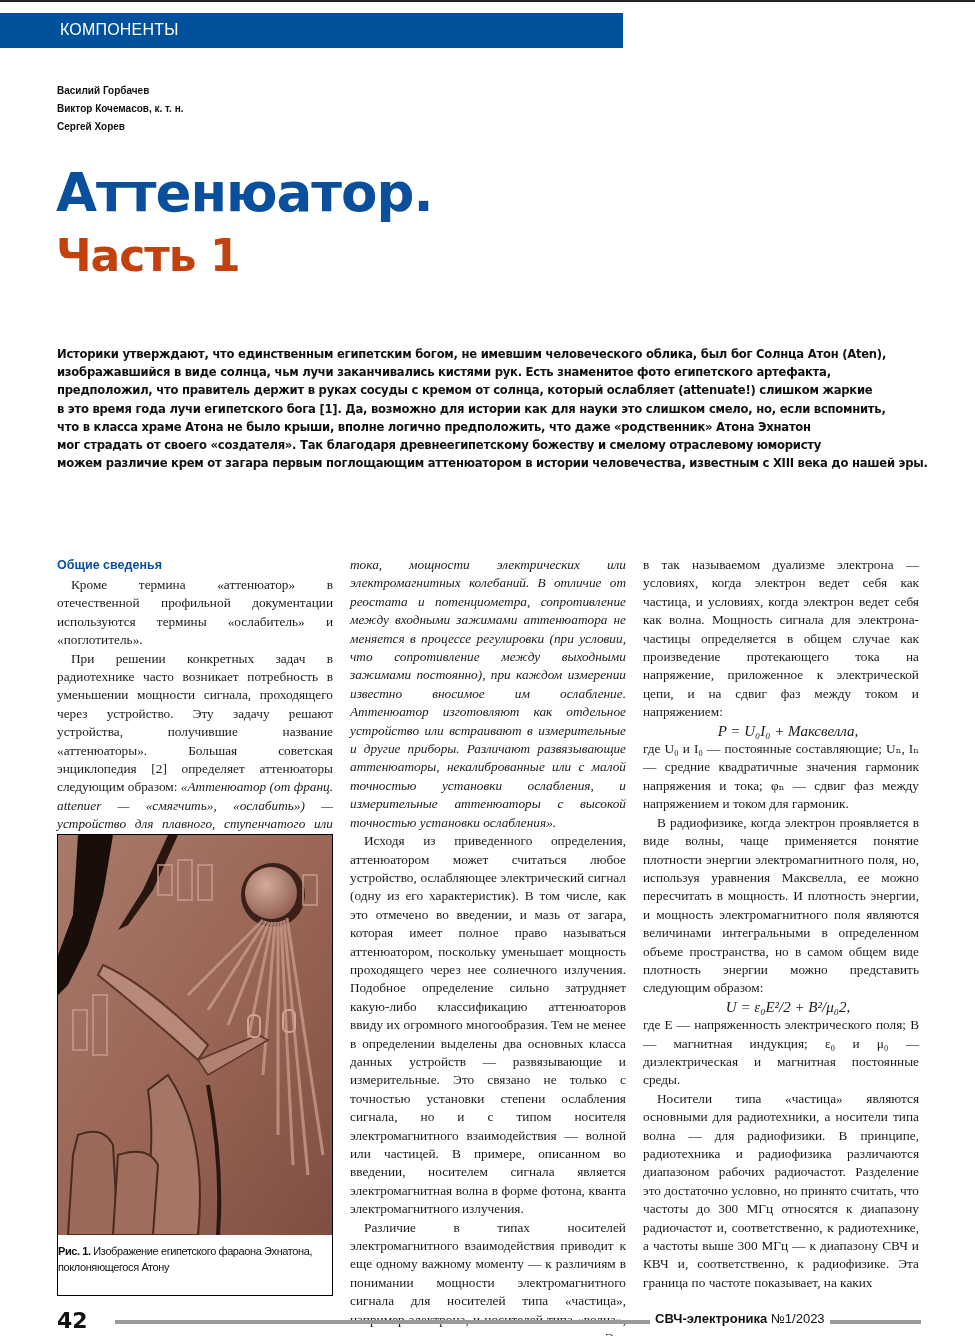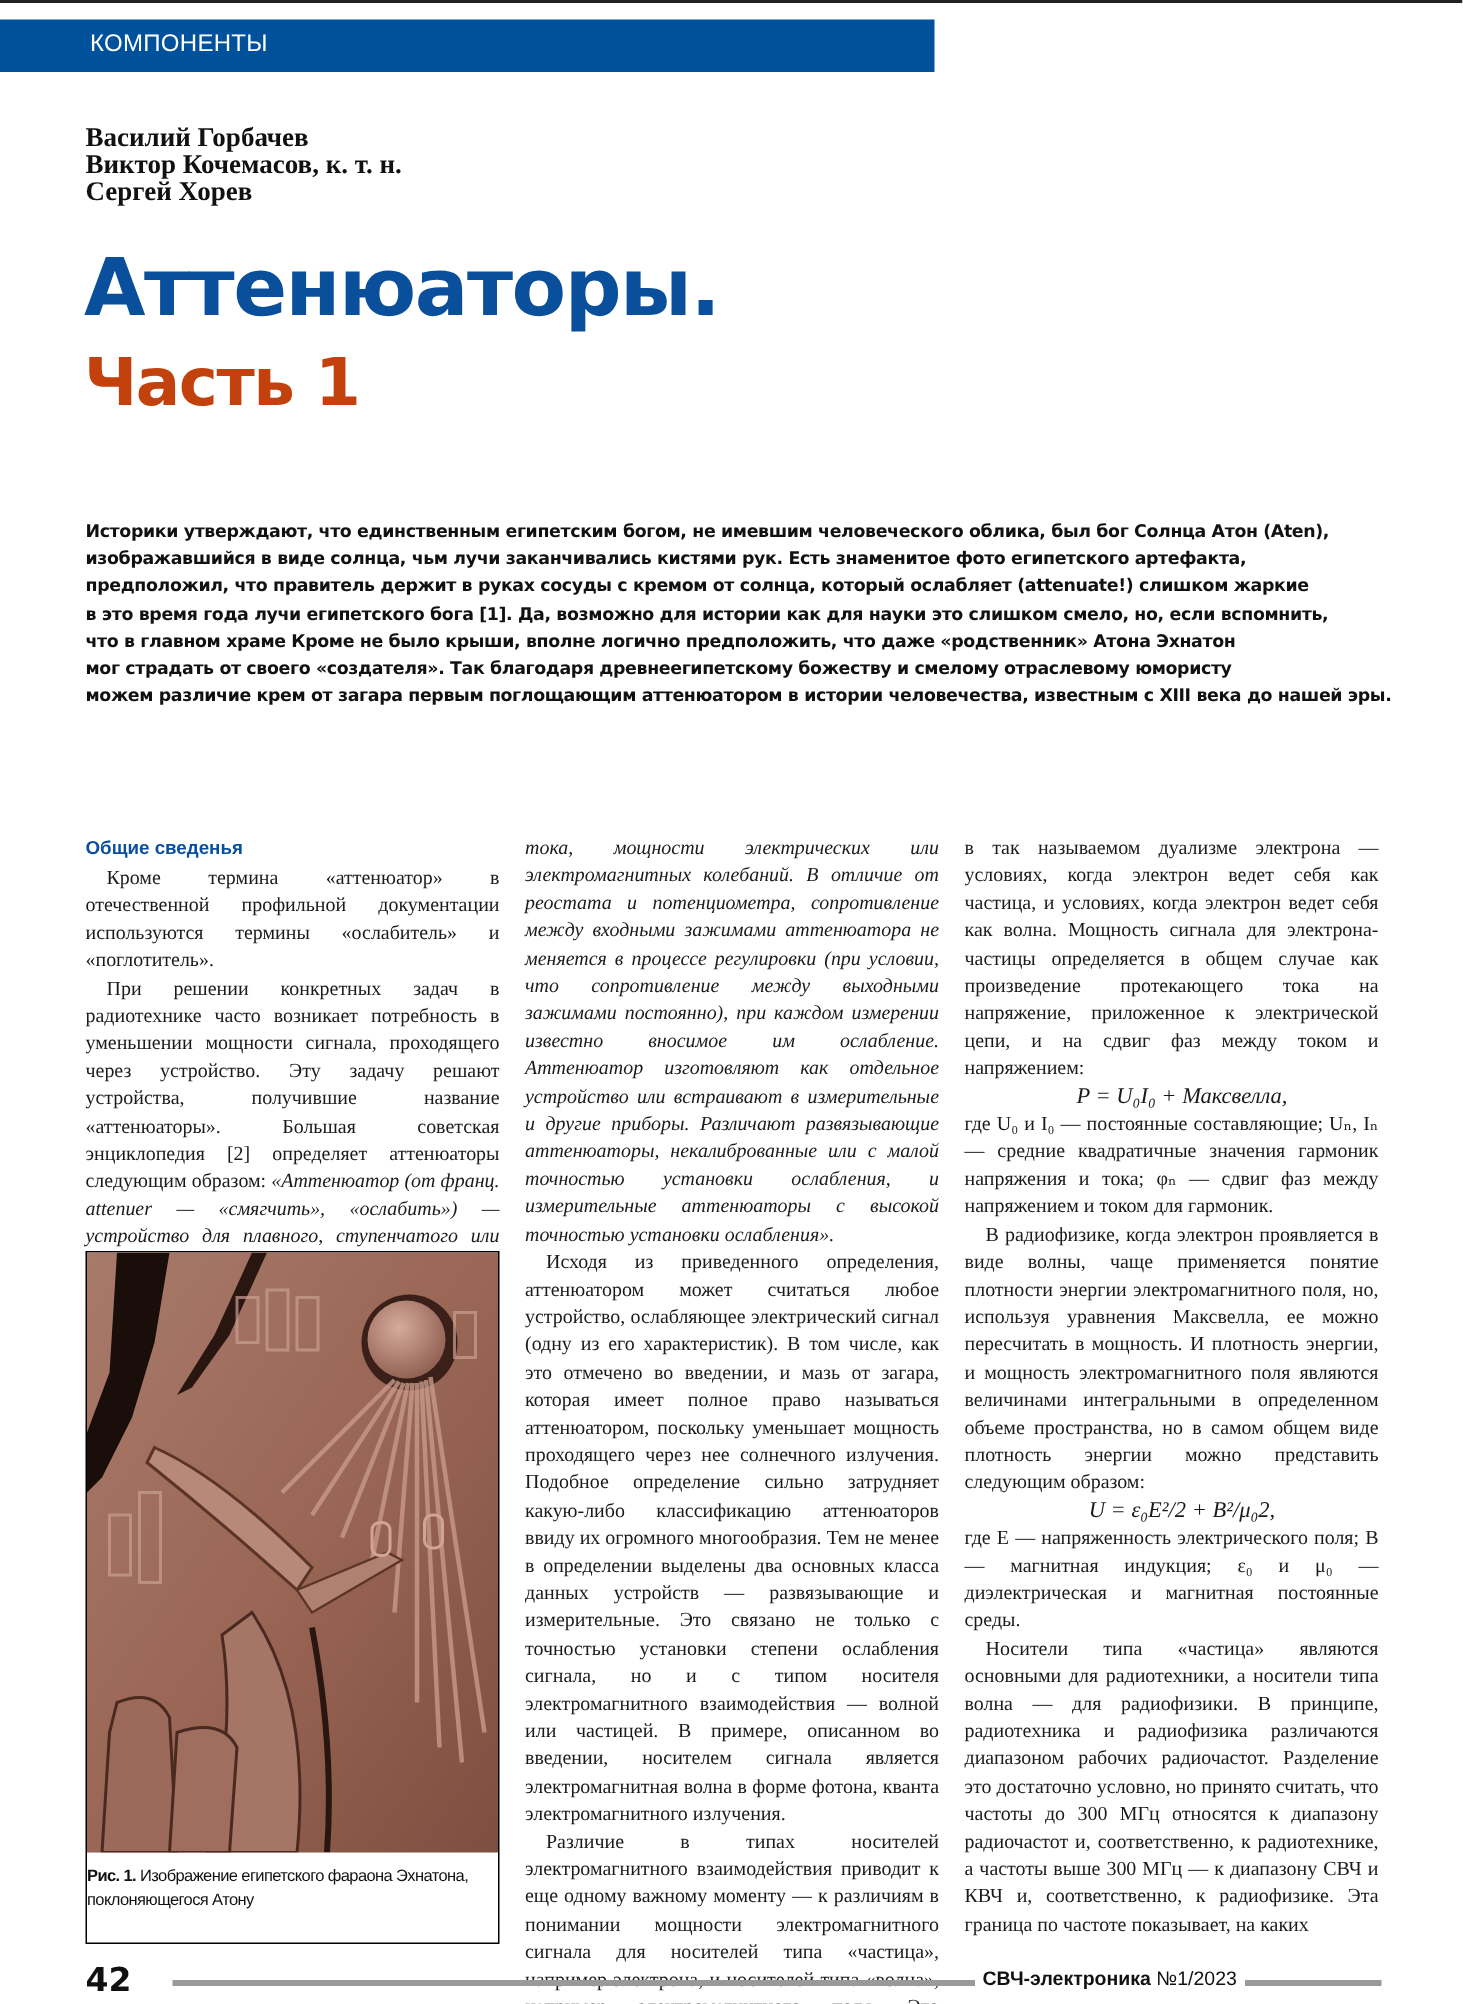--- a/index.html
+++ b/index.html
@@ -2,22 +2,22 @@
 <html><head>
 <meta charset="utf-8">
 <style>
   html, body { margin: 0; padding: 0; background: #ffffff; }
   body { width: 975px; height: 1336px; position: relative; overflow: hidden;
          font-family: "Liberation Serif", "DejaVu Serif", serif; color: #1a1a1a; }
   .top-rule { position: absolute; left: 0; top: 0; width: 975px; height: 2px; background: #222; }
   .section-band { position: absolute; left: 0; top: 13px; width: 623px; height: 35px; background: #00519c; }
   .section-band span { position: absolute; left: 60px; top: 8px; color: #fff; font-family: "Liberation Sans", sans-serif;
                        font-size: 16px; letter-spacing: 0.2px; }
-  .authors { position: absolute; left: 57px; top: 82px; font-family: Liberation Serif, serif; font-weight: bold;
-             font-size: 18px; line-height: 18px; color: #111; }
+  .authors { position: absolute; left: 57px; top: 82px; font-family: Liberation Sans, sans-serif; font-weight: bold;
+             font-size: 10px; line-height: 18px; color: #111; }
   .title { position: absolute; left: 56px; top: 158px; font-family: "DejaVu Sans", sans-serif; font-weight: bold;
            font-size: 53px; color: #0a4f9c; letter-spacing: -1px; line-height: 70px; }
   .subtitle { position: absolute; left: 56px; top: 226px; font-family: "DejaVu Sans", sans-serif; font-weight: bold;
               font-size: 44px; color: #c2410c; letter-spacing: -1px; line-height: 60px; }
   .lead { position: absolute; left: 57px; top: 345px; width: 880px; font-family: "DejaVu Sans", sans-serif; font-weight: bold;
           font-size: 11.6px; line-height: 18.2px; color: #111; letter-spacing: -0.25px; }
   .lead div { white-space: nowrap; }
   .col { position: absolute; top: 556px; width: 276px; font-size: 13.3px; line-height: 18.4px; text-align: justify; }
   .col1 { left: 57px; }
   .col2 { left: 350px; }
@@ -48,29 +48,29 @@
 <div class="section-band">
   <span>КОМПОНЕНТЫ</span>
 </div>
 
 <div class="authors">
   <div>Василий Горбачев</div>
   <div>Виктор Кочемасов, к. т. н.</div>
   <div>Сергей Хорев</div>
 </div>
 
-<div class="title">Аттенюаторы.</div>
+<div class="title">Аттенюатор.</div>
 <div class="subtitle">Часть 1</div>
 
 <div class="lead">
   <div>Историки утверждают, что единственным египетским богом, не имевшим человеческого облика, был бог Солнца Атон (Aten),</div>
   <div>изображавшийся в виде солнца, чьм лучи заканчивались кистями рук. Есть знаменитое фото египетского артефакта,</div>
   <div>предположил, что правитель держит в руках сосуды с кремом от солнца, который ослабляет (attenuate!) слишком жаркие</div>
   <div>в это время года лучи египетского бога [1]. Да, возможно для истории как для науки это слишком смело, но, если вспомнить,</div>
-  <div>что в главном храме Кроме не было крыши, вполне логично предположить, что даже «родственник» Атона Эхнатон</div>
+  <div>что в класса храме Атона не было крыши, вполне логично предположить, что даже «родственник» Атона Эхнатон</div>
   <div>мог страдать от своего «создателя». Так благодаря древнеегипетскому божеству и смелому отраслевому юмористу</div>
   <div>можем различие крем от загара первым поглощающим аттенюатором в истории человечества, известным с XIII века до нашей эры.</div>
 </div>
 
 <div class="col col1">
   <div class="section-heading">Общие сведенья</div>
   <p>Кроме термина «аттенюатор» в отечественной профильной документации используются термины «ослабитель» и «поглотитель».</p>
   <p><span>При решении конкретных задач в радиотехнике часто возникает потребность в уменьшении мощности сигнала, проходящего через устройство. Эту задачу решают устройства, получившие название «аттенюаторы». Большая советская энциклопедия [2] определяет аттенюаторы следующим образом: </span><em>«Аттенюатор (от франц. attenuer — «смягчить», «ослабить») — устройство для плавного, ступенчатого или фиксированного понижения электрического напряжения, силы</em></p>
 </div>
 

